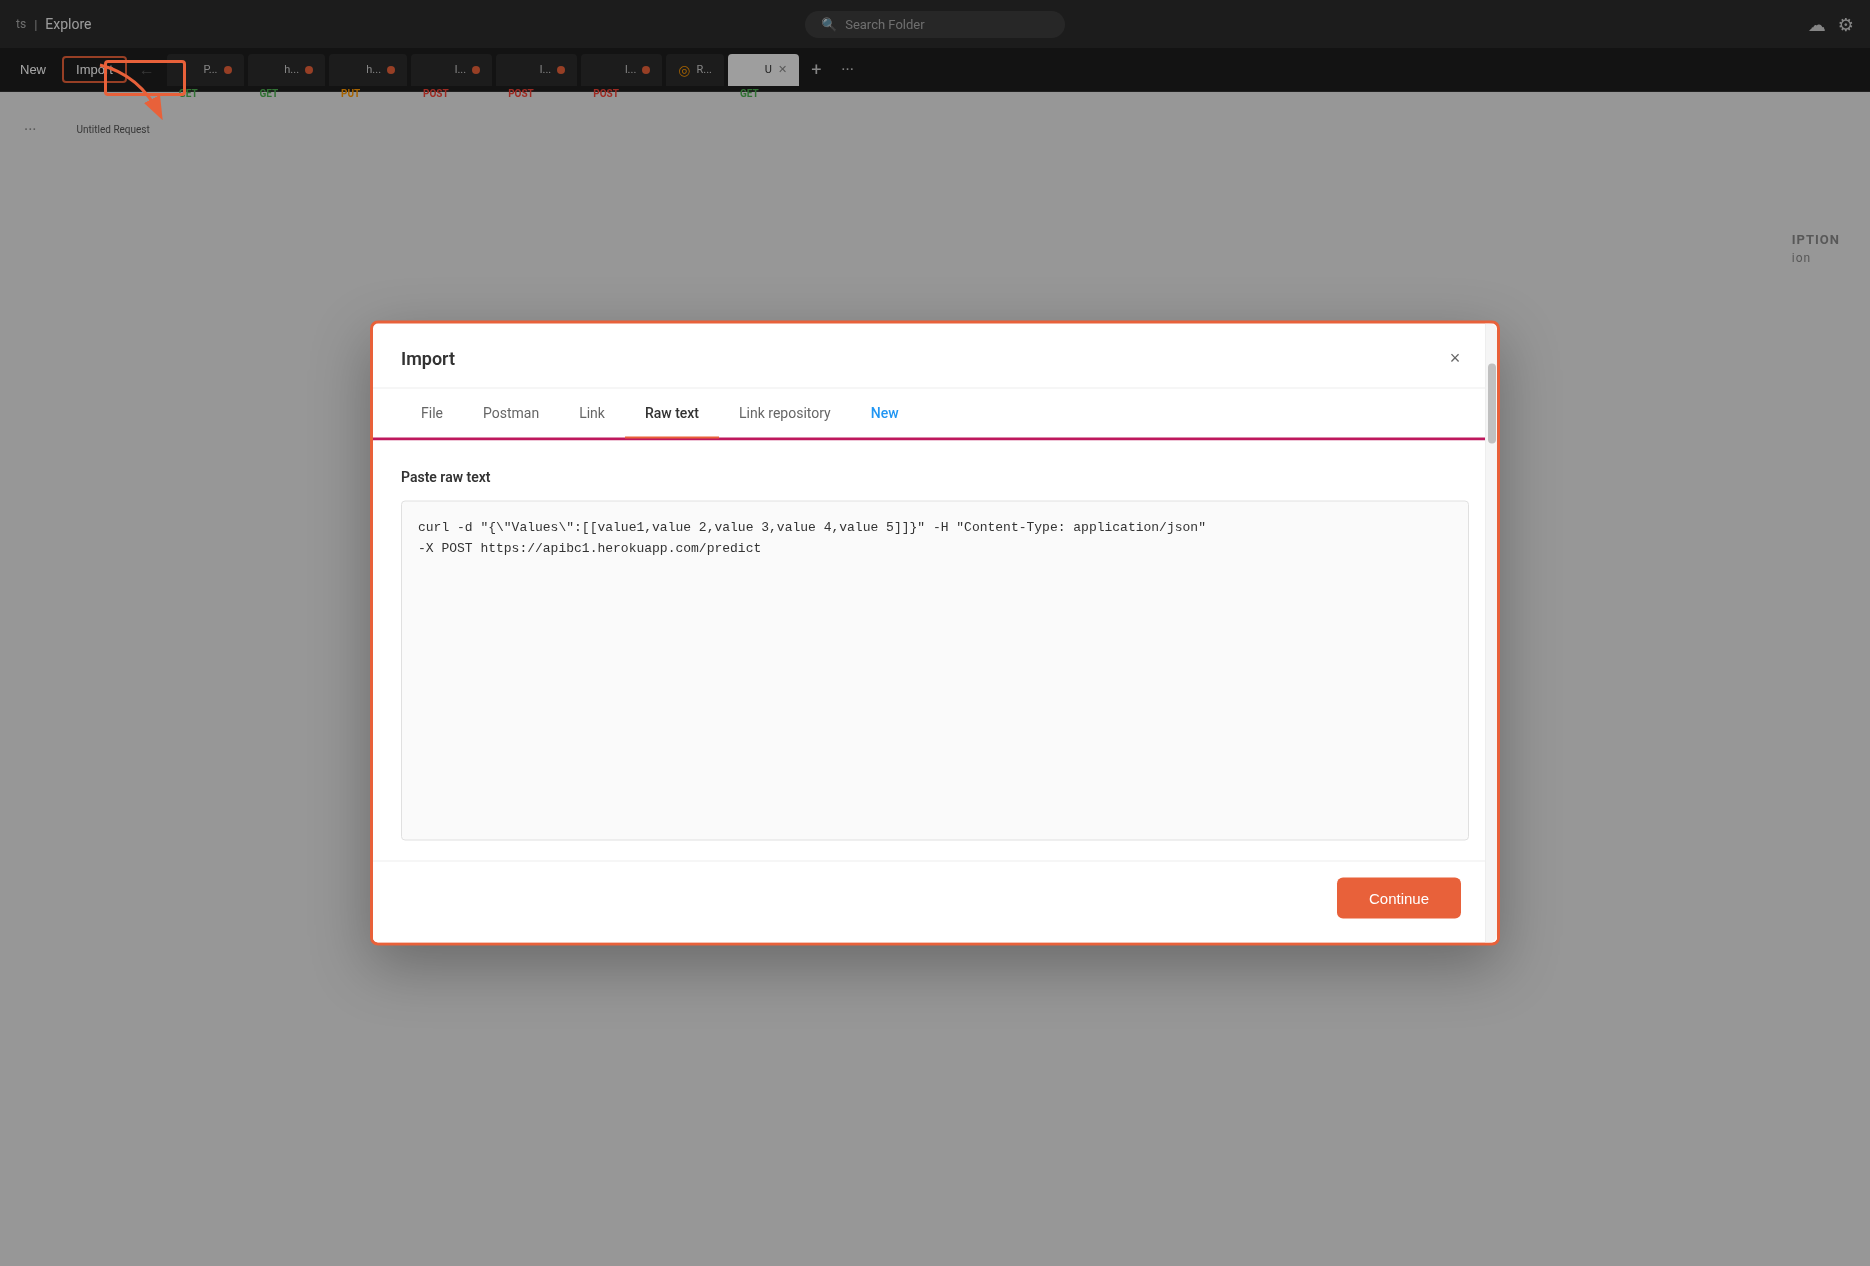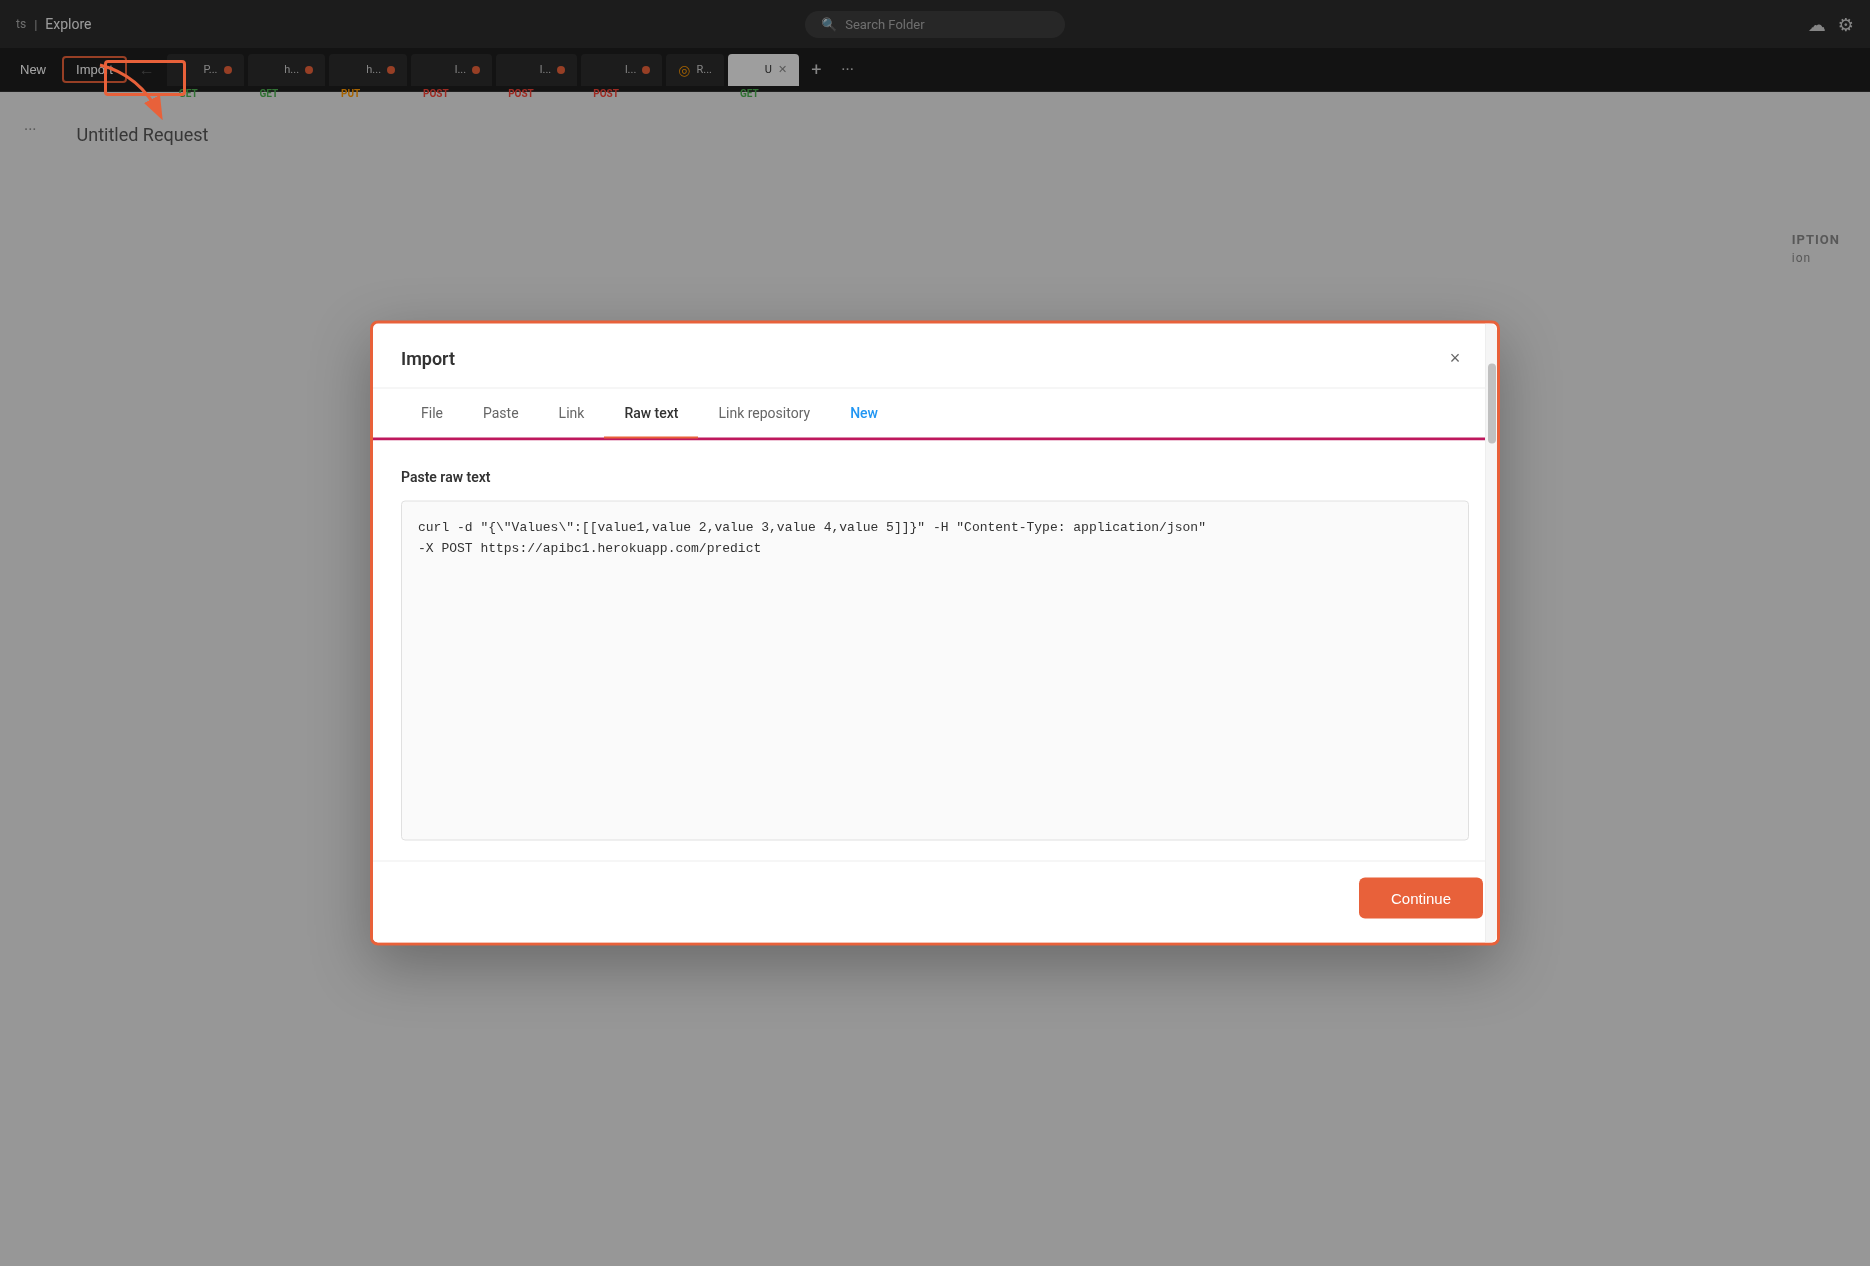--- a/index.html
+++ b/index.html
@@ -140,21 +140,21 @@
     
     .main-content {
       position: absolute;
       top: 92px; left: 0; right: 0; bottom: 0;
       background: #e8e8e8;
       display: flex;
       align-items: flex-start;
       padding: 24px;
     }
     .untitled-label {
-      font-size: 18px;
+      font-size: 10px;
       color: #555;
       margin-left: 40px;
       margin-top: 8px;
     }
 
     
     .overlay-dim {
       position: absolute;
       top: 0; left: 0; right: 0; bottom: 0;
       background: rgba(0,0,0,0.35);
@@ -273,21 +273,21 @@
       color: #333;
       resize: none;
       outline: none;
       line-height: 1.6;
     }
 
     .modal-footer {
       display: flex;
       align-items: center;
       justify-content: flex-end;
-      padding: 16px 14px 24px;
+      padding: 16px 36px 24px;
       background: #fff;
       border-top: 1px solid #eee;
     }
     .continue-btn {
       background: #e8613a;
       color: #fff;
       border: none;
       border-radius: 6px;
       padding: 12px 32px;
       font-size: 15px;
@@ -411,21 +411,21 @@
       <div style="width:8px;height:80px;background:#c0c0c0;border-radius:4px;margin:0 auto;margin-top:40px;"></div>
     </div>
 
     <div class="modal-header">
       <span class="modal-title">Import</span>
       <button class="modal-close">×</button>
     </div>
 
     <div class="modal-tabs">
       <div class="modal-tab">File</div>
-      <div class="modal-tab">Paste</div>
+      <div class="modal-tab">Postman</div>
       <div class="modal-tab">Link</div>
       <div class="modal-tab active">Raw text</div>
       <div class="modal-tab">Link repository</div>
       <div class="modal-tab new-badge">New</div>
     </div>
 
     <div class="modal-body">
       <div class="paste-label">Paste raw text</div>
       <div class="text-area-container">
         <textarea class="code-textarea" spellcheck="false" style="">curl -d "{\"Values\":[[value1,value 2,value 3,value 4,value 5]]}" -H "Content-Type: application/json"

